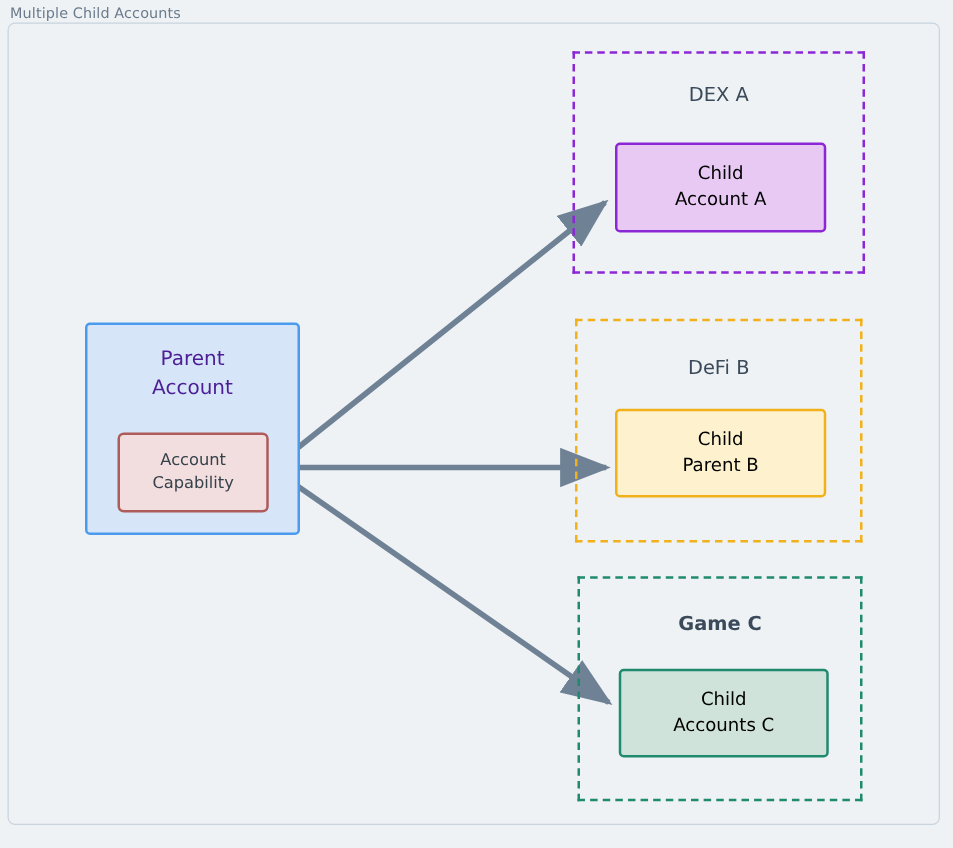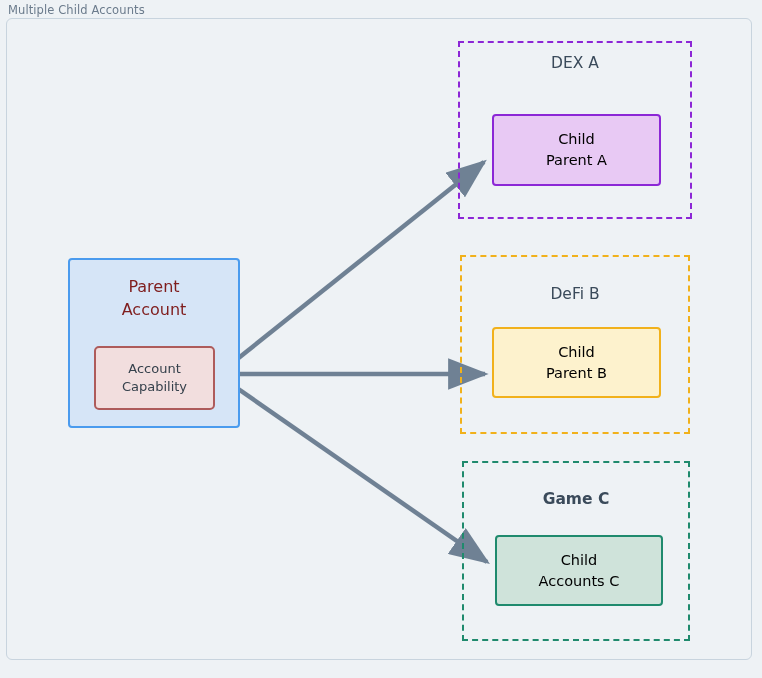--- a/index.html
+++ b/index.html
@@ -66,21 +66,21 @@
     width: 172px;
     height: 170px;
     background: #d6e5f7;
     border: 2px solid #4a9bee;
     border-radius: 4px;
     justify-content: flex-start;
     padding-top: 16px;
   }
   .parent-account-label {
     font-size: 16px;
-    color: #7f1d1d;
+    color: #4c1d95;
     line-height: 1.42;
   }
 
   .account-capability {
     position: absolute;
     left: 24px;
     top: 86px;
     width: 121px;
     height: 64px;
     background: #f2dede;
@@ -110,21 +110,21 @@
     right: 0;
     text-align: center;
     font-size: 15.5px;
     color: #3a4a5a;
   }
 
   .group-dex   { left: 458px; top: 41px;  width: 234px; height: 178px; border-color: #8c27d6; }
   .group-defi  { left: 460px; top: 255px; width: 230px; height: 179px; border-color: #f1b11b; }
   .group-game  { left: 462px; top: 461px; width: 228px; height: 180px; border-color: #1f8a6d; }
 
-  .group-dex  .group-label { top: 11px; }
+  .group-dex  .group-label { top: 24px; }
   .group-defi .group-label { top: 28px; }
   .group-game .group-label { top: 27px; font-weight: bold; }
 
   
   .child-box {
     position: absolute;
     box-sizing: border-box;
     display: flex;
     flex-direction: column;
     align-items: center;
@@ -188,21 +188,21 @@
       <span>Account</span>
       <span>Capability</span>
     </div>
   </div>
 
   <div class="group-box group-dex">
     <div class="group-label">DEX A</div>
   </div>
   <div class="child-box child-a">
     <span>Child</span>
-    <span>Parent A</span>
+    <span>Account A</span>
   </div>
 
   <div class="group-box group-defi">
     <div class="group-label">DeFi B</div>
   </div>
   <div class="child-box child-b">
     <span>Child</span>
     <span>Parent B</span>
   </div>
 

